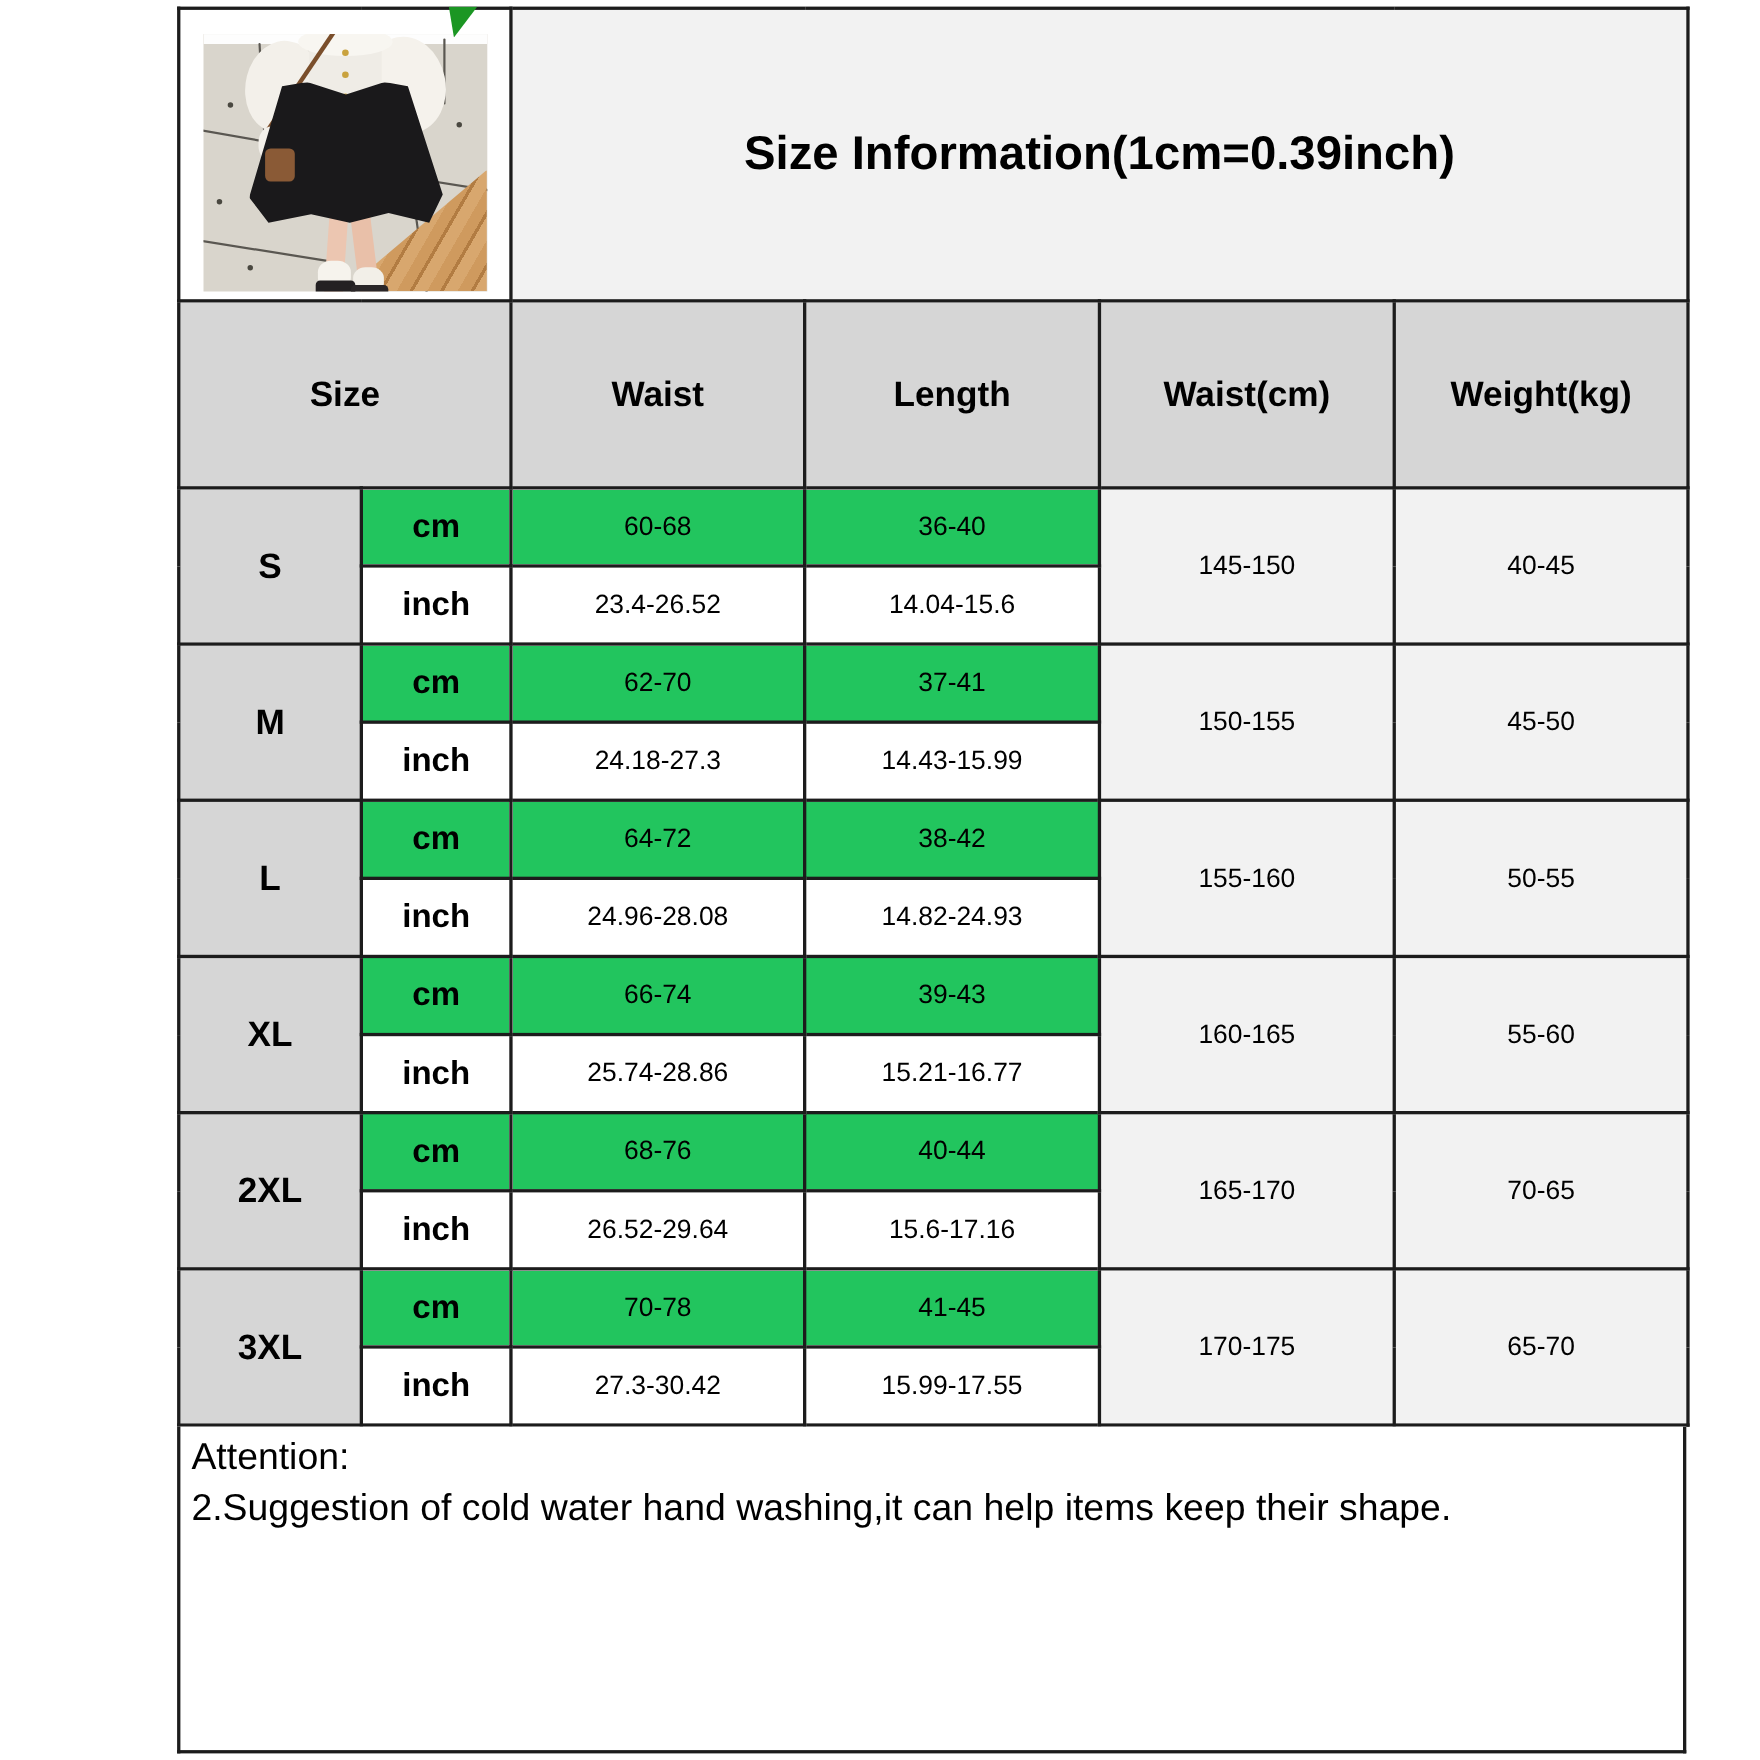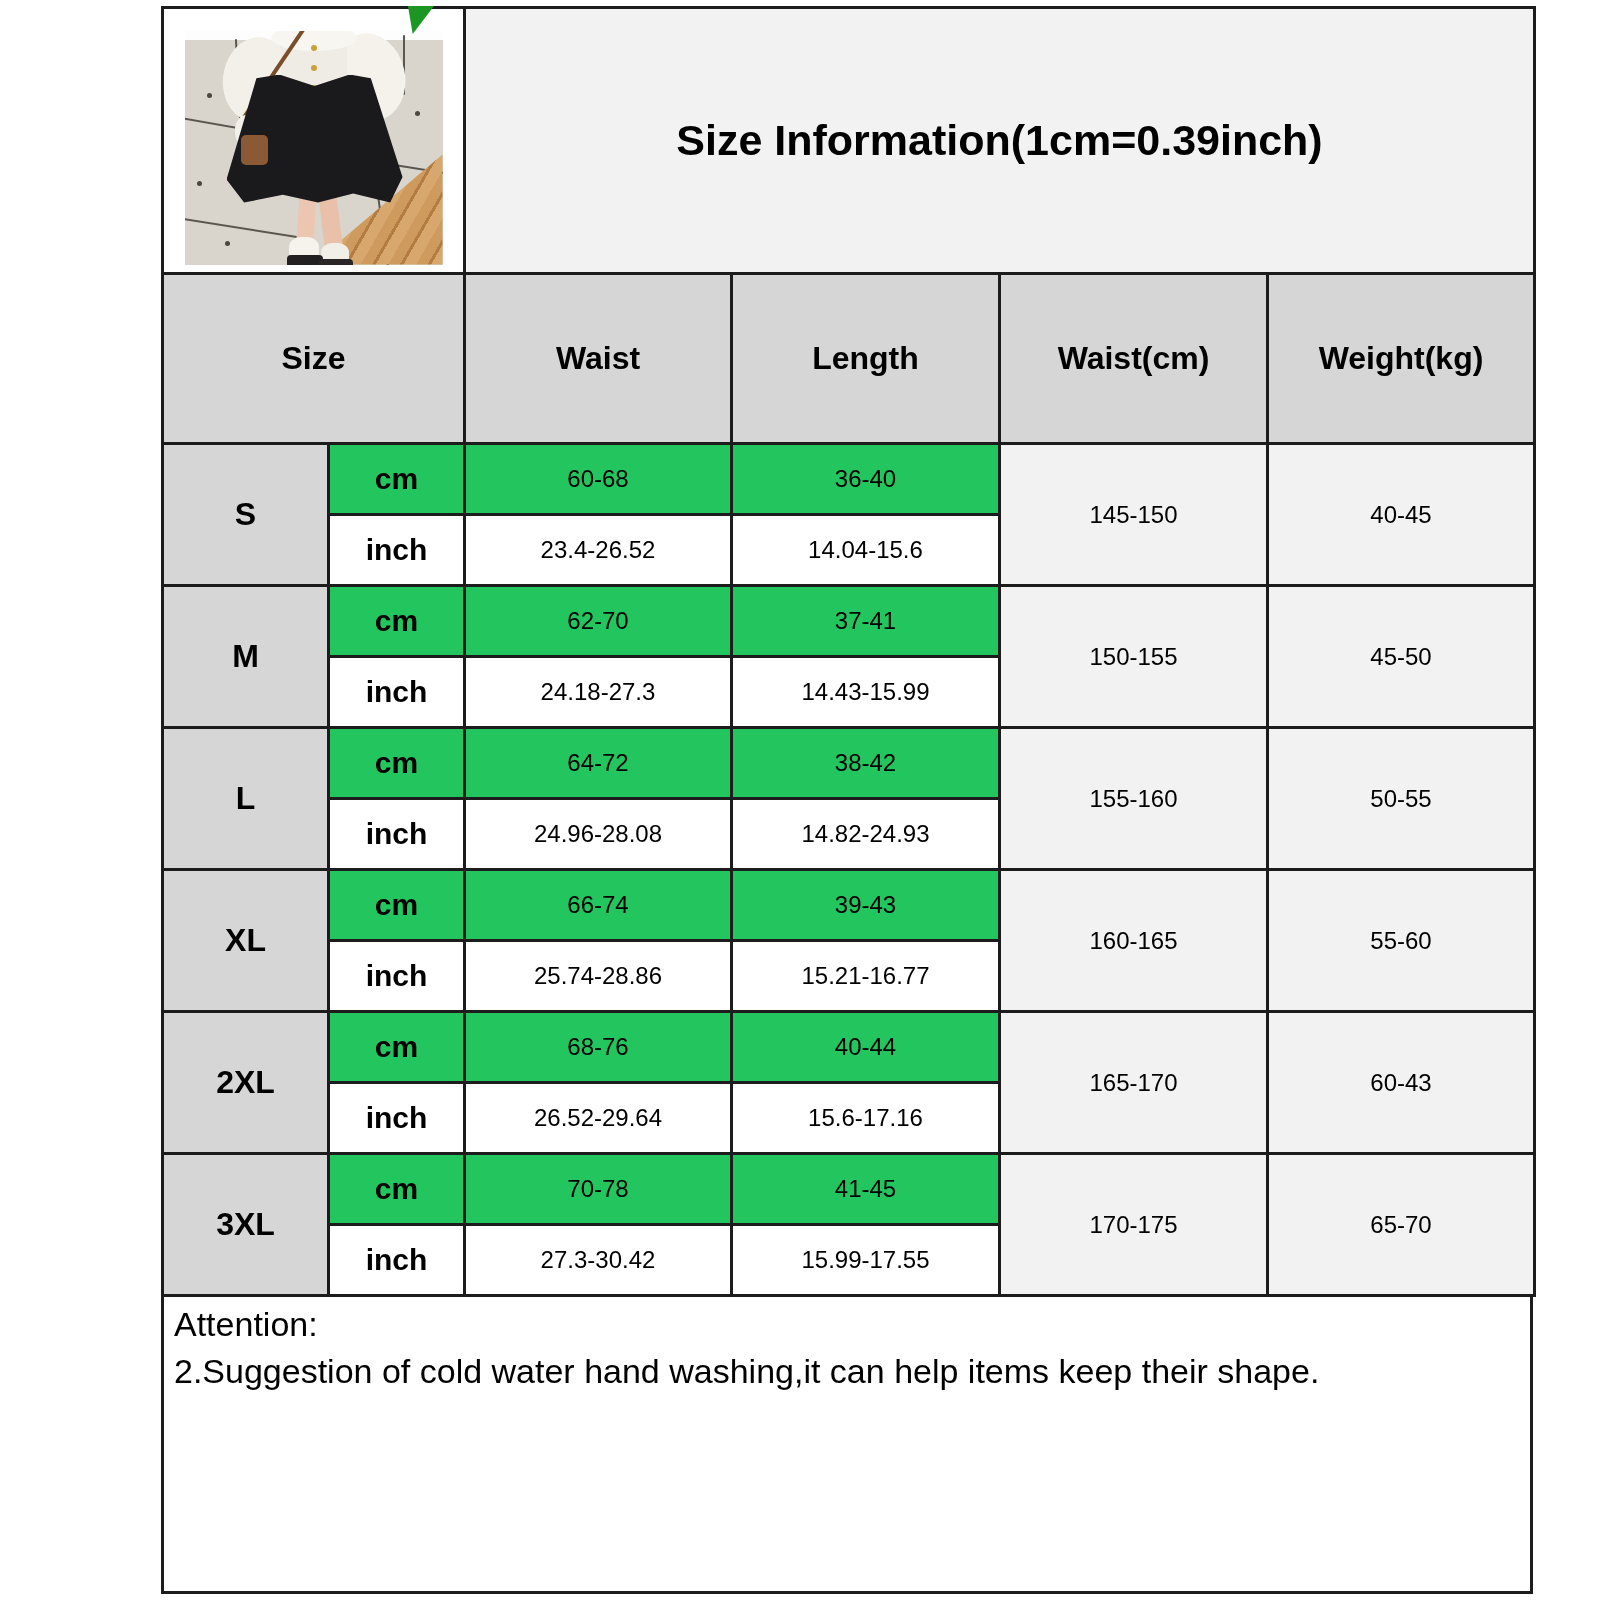--- a/index.html
+++ b/index.html
@@ -236,21 +236,21 @@
         <td>25.74-28.86</td>
         <td>15.21-16.77</td>
       </tr>
 
       <tr class="row-cm">
         <td class="cell-sizename" rowspan="2">2XL</td>
         <td class="cell-unit shade">cm</td>
         <td class="shade">68-76</td>
         <td class="shade">40-44</td>
         <td class="cell-span" rowspan="2">165-170</td>
-        <td class="cell-span" rowspan="2">60-43</td>
+        <td class="cell-span" rowspan="2">70-65</td>
       </tr>
       <tr class="row-inch">
         <td class="cell-unit">inch</td>
         <td>26.52-29.64</td>
         <td>15.6-17.16</td>
       </tr>
 
       <tr class="row-cm">
         <td class="cell-sizename" rowspan="2">3XL</td>
         <td class="cell-unit shade">cm</td>

